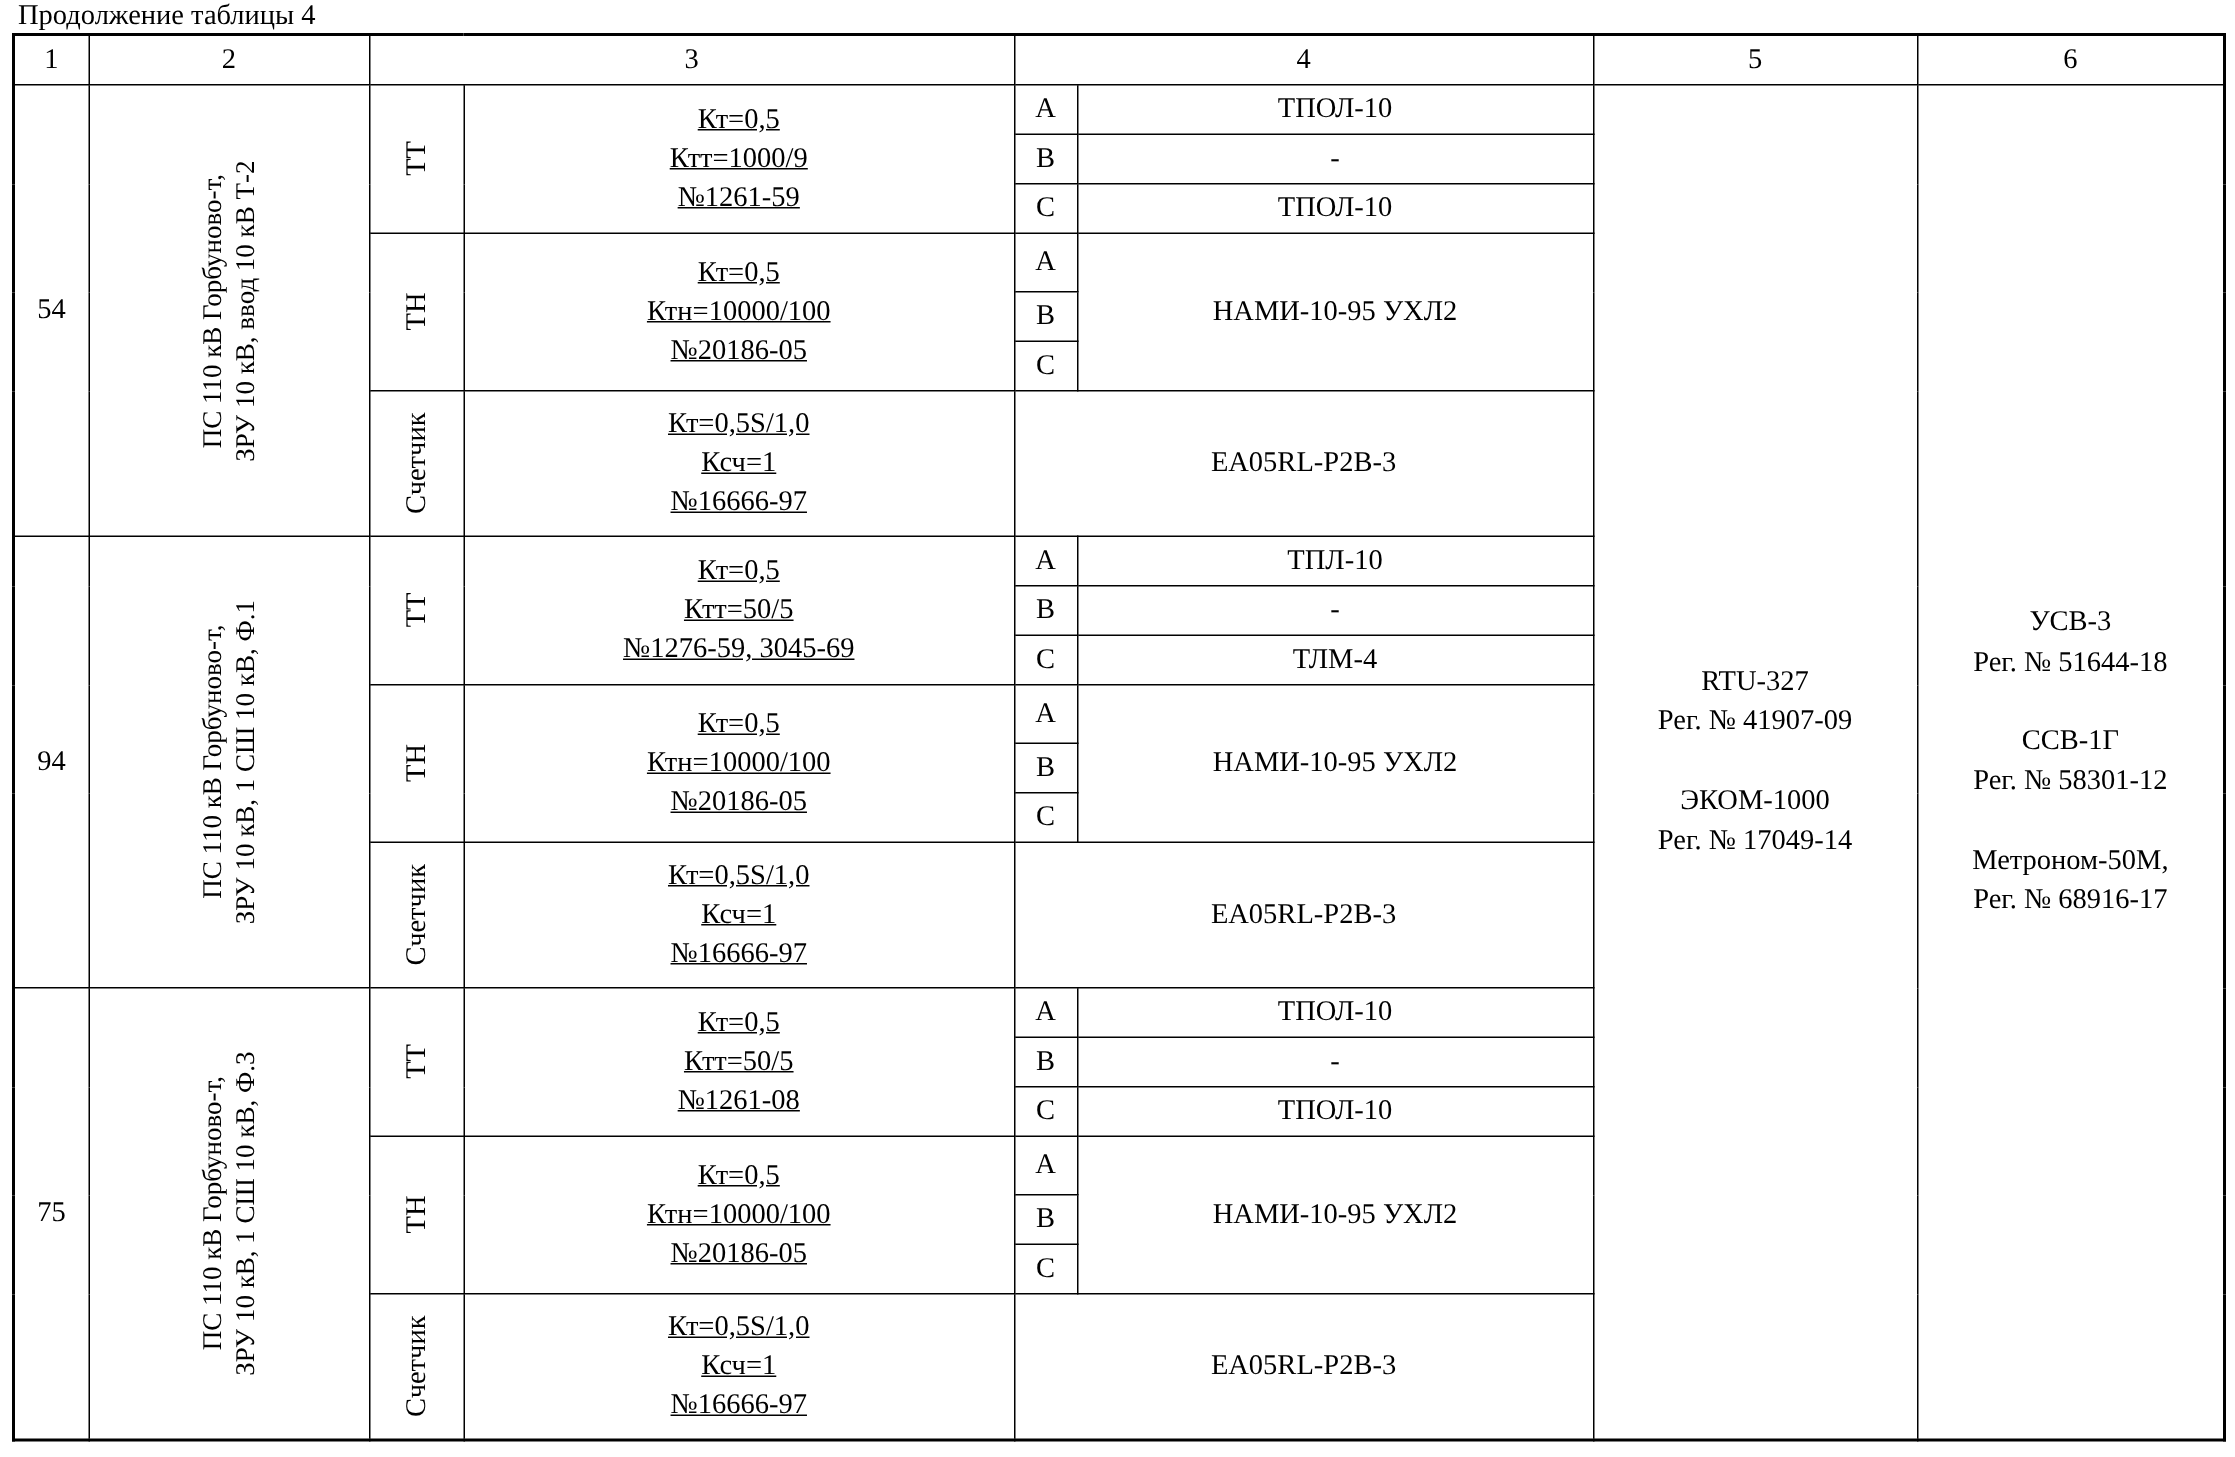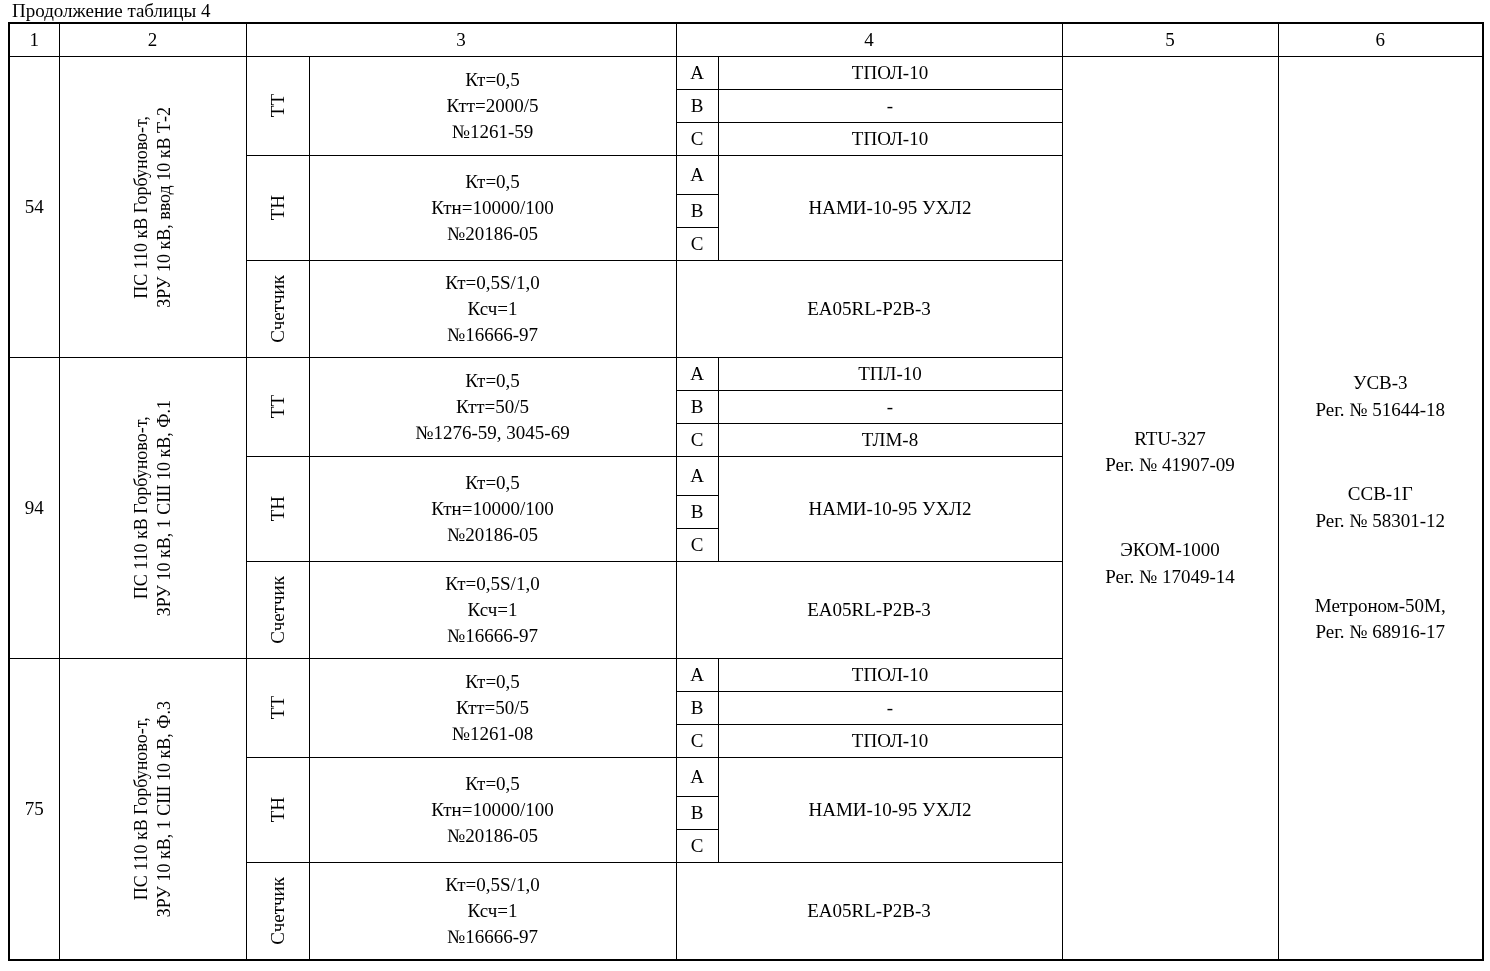--- a/index.html
+++ b/index.html
@@ -84,37 +84,38 @@
   }
   td.v2 { height: 300px; }
 
   
   .lines {
     display: flex;
     flex-direction: column;
     align-items: center;
     line-height: 1.38;
     font-size: 19px;
+    text-decoration: underline;
   }
   .lines span { white-space: nowrap; display: block; }
 
   .phase {
     font-size: 19px;
     height: 32px;
   }
   .equip { font-size: 19px; }
   .blockC { height: 96px;  }
 
   .idx { font-size: 19px; }
 
   .col56 {
     line-height: 1.4;
     font-size: 19px;
   }
-  .col56 .grp { margin: 16px; }
+  .col56 .grp { margin: 0; }
   .col56 .gap { height: 26px; }
   .col56 span { display: block; white-space: nowrap; }
 </style>
 </head>
 <body>
 
 <div class="page">
 
   <div class="caption">Продолжение таблицы 4</div>
 
@@ -152,21 +153,21 @@
       </td>
 
       <td rowspan="3">
         <div class="vert-wrap">
               <div class="vert">ТТ</div>
             </div>
       </td>
       <td rowspan="3">
         <div class="lines">
           <span>Кт=0,5</span>
-          <span>Ктт=2000/5</span>
+          <span>Ктт=1000/9</span>
           <span>№1261-59</span>
         </div>
       </td>
 
       <td class="phase">A</td>
       <td class="phase equip">ТПОЛ-10</td>
 
       <td rowspan="21" class="col56">
         <div class="grp">
           <span>RTU-327</span>
@@ -269,21 +270,21 @@
       </td>
       <td class="phase">A</td>
       <td class="phase equip">ТПЛ-10</td>
     </tr>
     <tr>
       <td class="phase">B</td>
       <td class="phase equip">-</td>
     </tr>
     <tr>
       <td class="phase">C</td>
-      <td class="phase equip">ТЛМ-8</td>
+      <td class="phase equip">ТЛМ-4</td>
     </tr>
 
     <tr>
       <td rowspan="3">
         <div class="vert-wrap">
               <div class="vert">ТН</div>
             </div>
       </td>
       <td rowspan="3">
         <div class="lines">

